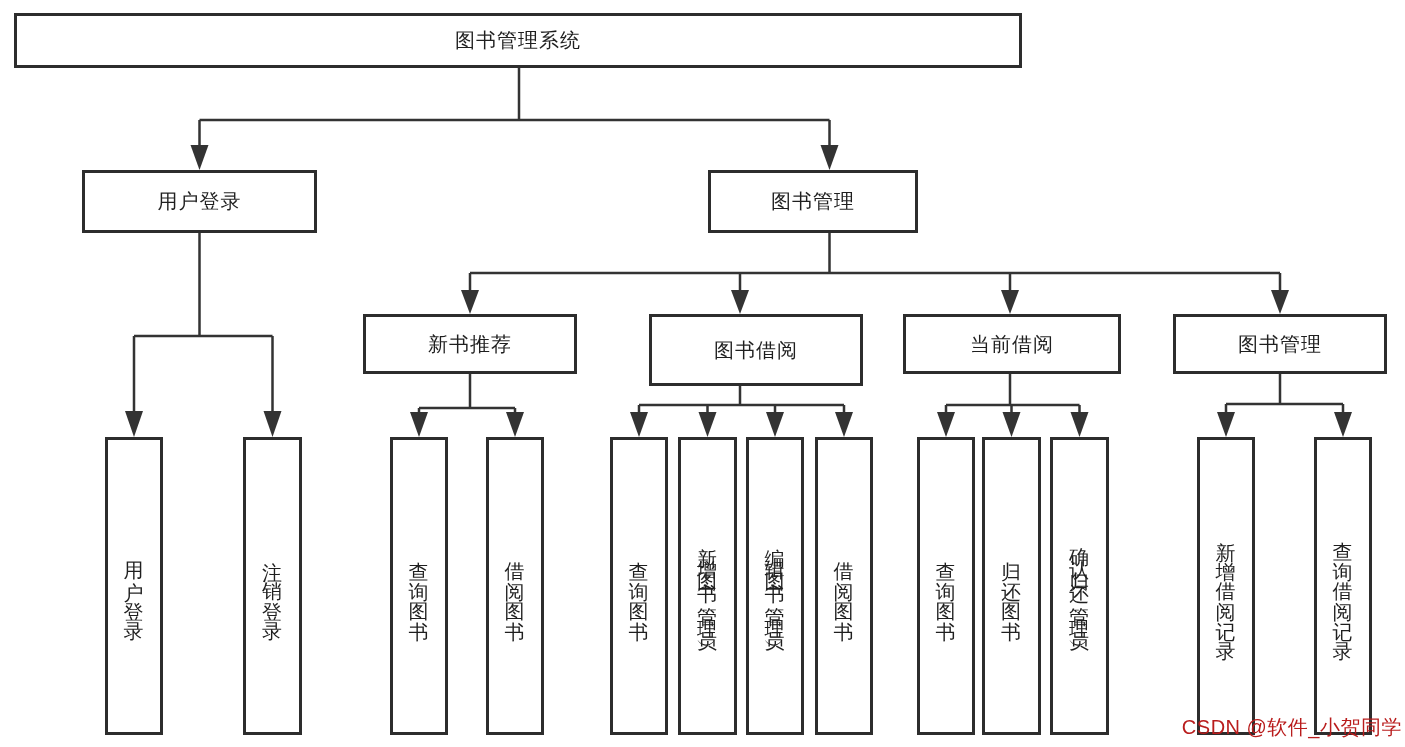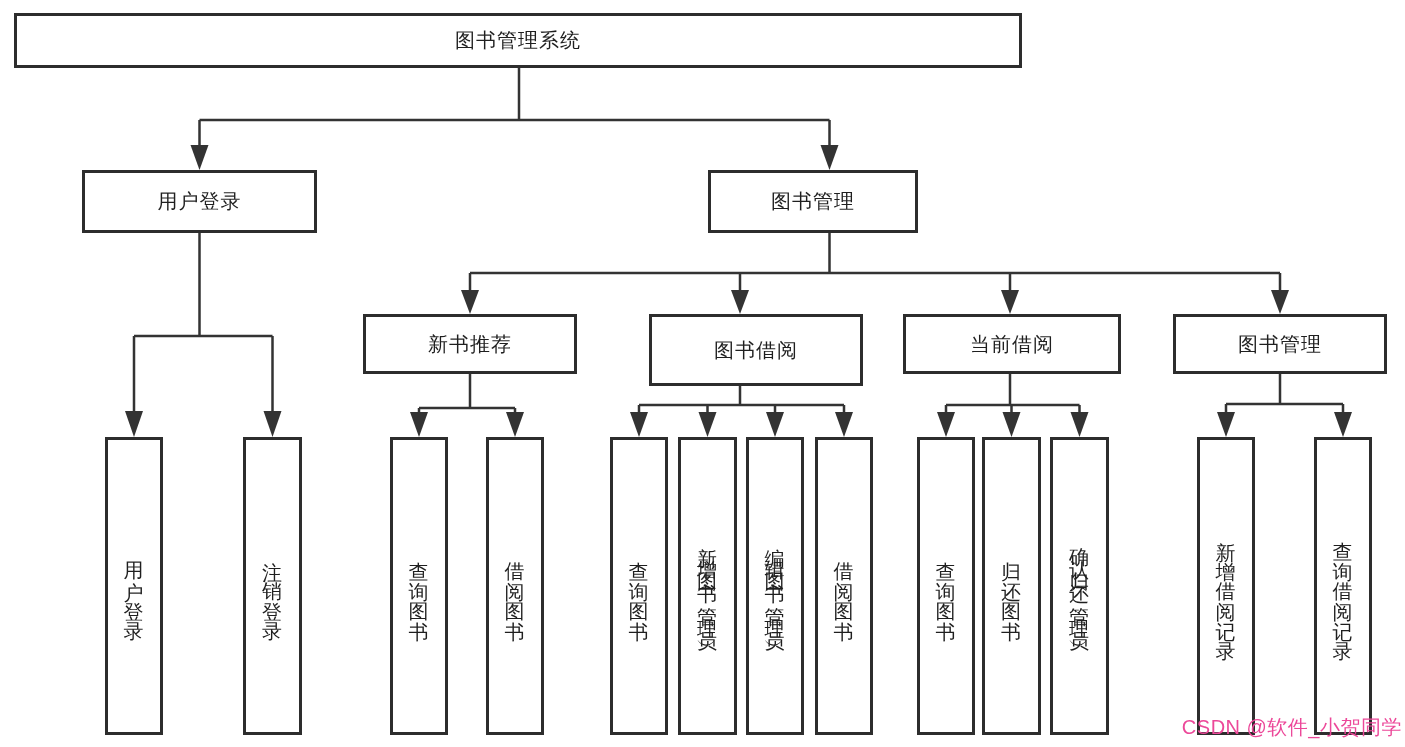--- a/index.html
+++ b/index.html
@@ -43,21 +43,21 @@
     position: absolute;
     left: 0;
     top: 0;
     z-index: 1;
   }
   #watermark {
     position: absolute;
     right: 3px;
     bottom: 6px;
     font-size: 20px;
-    color: #ec4899;
+    color: #b91c1c;
     letter-spacing: 0.5px;
     z-index: 5;
     white-space: nowrap;
   }
 </style>
 </head>
 <body>
 
 <div id="canvas">
 

